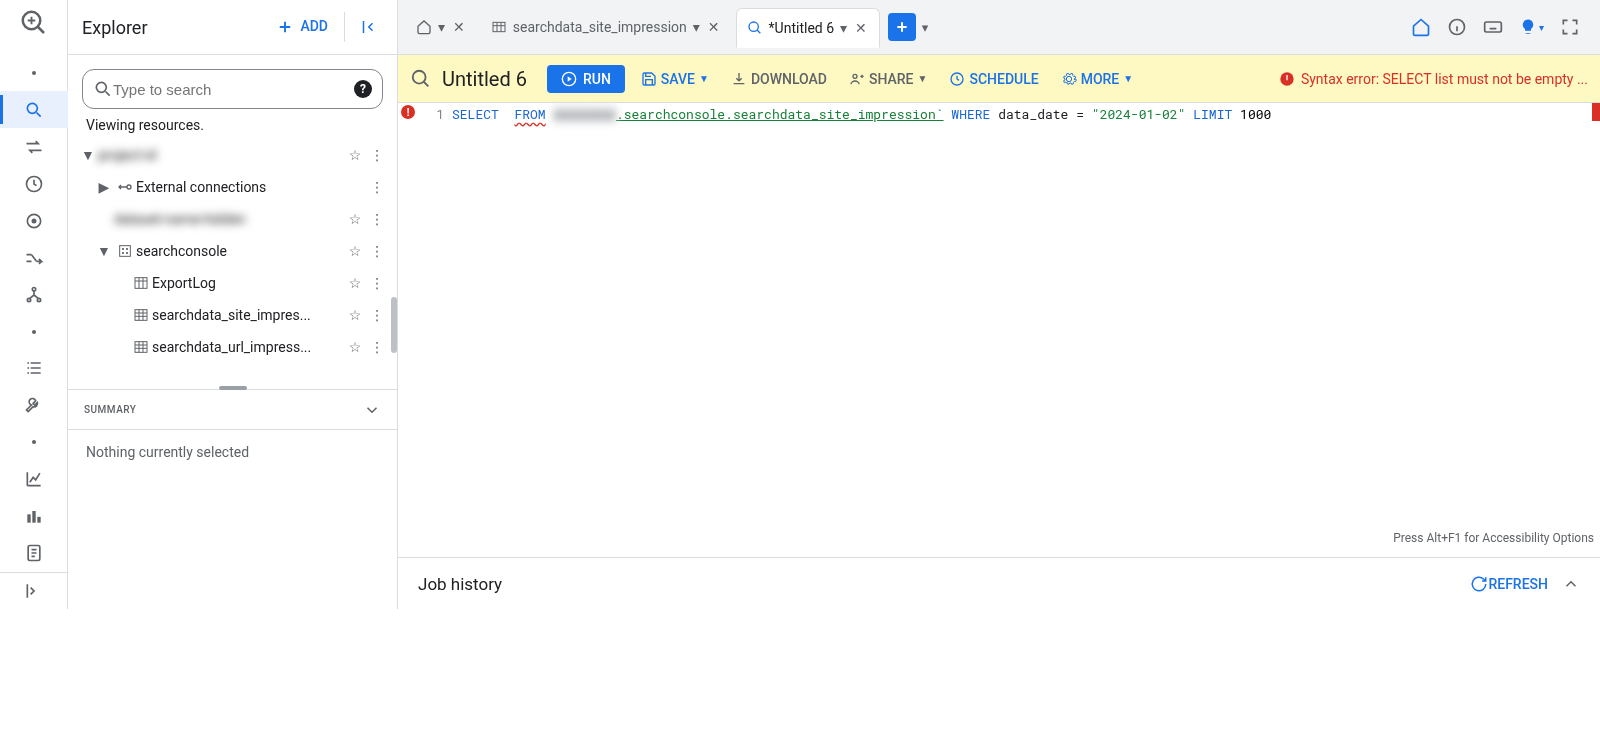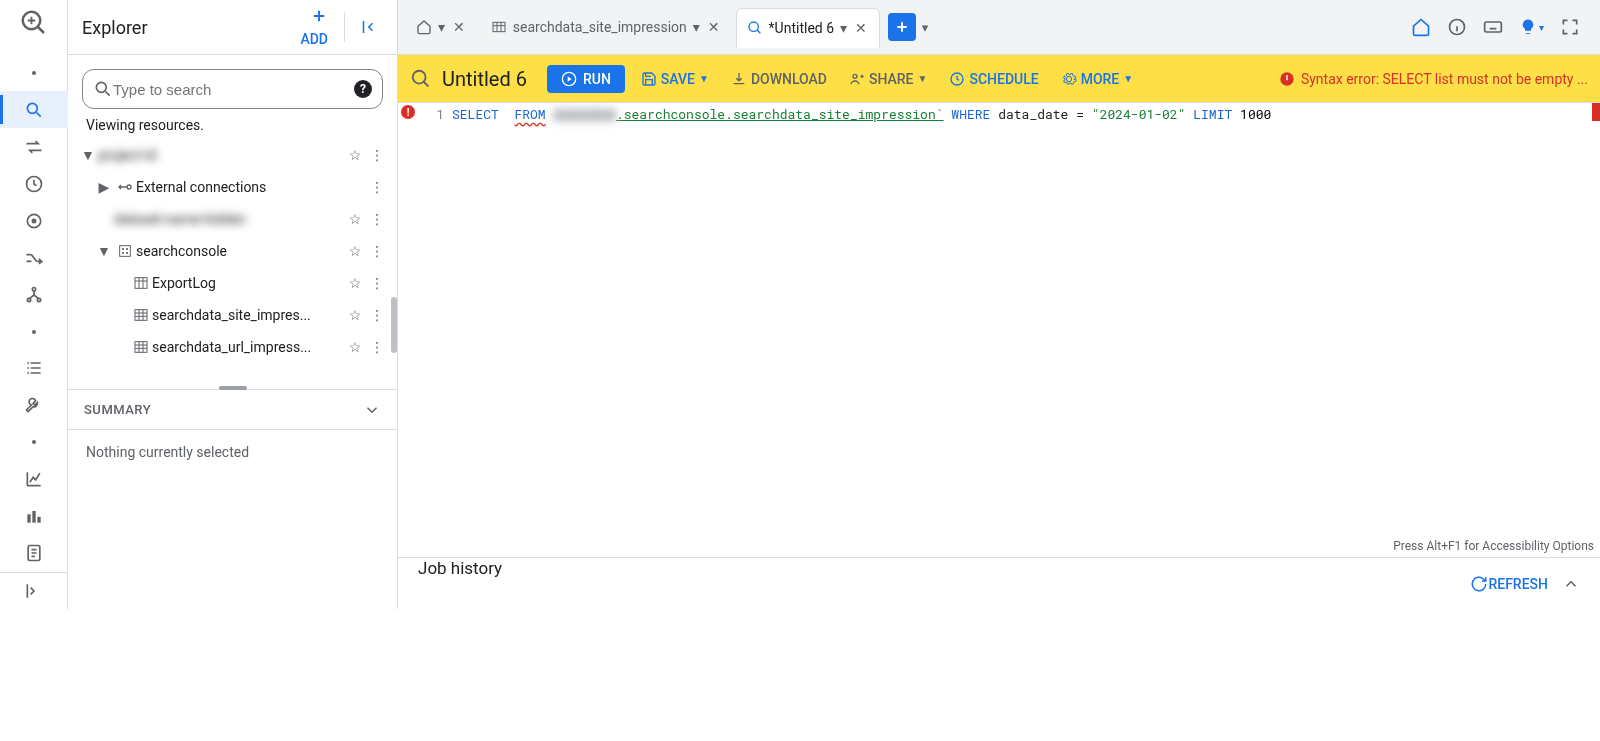--- a/index.html
+++ b/index.html
@@ -14,21 +14,21 @@
 .rail-item.active::before { content: ""; position: absolute; left: 0; top: 4px; bottom: 4px; width: 3px; background: #1a73e8; }
 .rail-item.active { background: #e8f0fe; }
 .rail-dot { width:4px;height:4px;border-radius:50%;background:#5f6368; }
 .rail-spacer { flex: 1; }
 .rail-expand { width: 68px; height: 44px; display: flex; align-items: center; justify-content: center; cursor: pointer; color: #5f6368; border-top:1px solid #dadce0; }
 
 
 .explorer { width: 330px; border-right: 1px solid #dadce0; display: flex; flex-direction: column; background:#fff; }
 .explorer-header { display: flex; align-items: center; height: 55px; padding: 0 14px; border-bottom: 1px solid #dadce0; }
 .explorer-title { font-size: 18px; font-weight: 400; flex: 1; }
-.add-btn { display: flex; align-items: flex-end; gap: 6px; color: #1a73e8; font-weight: 500; font-size: 14px; cursor: pointer; padding: 6px 8px; border-radius: 4px; flex-direction: column; }
+.add-btn { display: flex; align-items: flex-start; gap: 6px; color: #1a73e8; font-weight: 500; font-size: 14px; cursor: pointer; padding: 6px 8px; border-radius: 4px; }
 .collapse-btn { color: #1a73e8; cursor: pointer; padding: 6px; margin-left: 8px; border-left: 1px solid #dadce0; padding-left: 14px; }
 
 .search-wrap { padding: 14px 14px 8px; }
 .search-box { position: relative; border: 1px solid #80868b; border-radius: 12px; height: 40px; display: flex; align-items: center; padding: 0 10px; }
 .search-box input { border: none; outline: none; flex: 1; font-size: 15px; color: #5f6368; background: transparent; }
 .search-help { width: 18px; height: 18px; background: #202124; color: #fff; border-radius: 50%; display: flex; align-items: center; justify-content: center; font-size: 12px; font-weight: bold; }
 
 .viewing { padding: 0 18px 6px; font-size: 14px; color: #202124; }
 .starred-link { padding: 2px 18px 10px; color: #1a73e8; font-weight: 500; font-size: 13px; cursor: pointer; }
 
@@ -37,39 +37,39 @@
 .tree-row .caret { width: 20px; display: flex; justify-content: center; color: #5f6368; }
 .tree-row .ticon { width: 22px; display: flex; justify-content: center; color: #5f6368; }
 .tree-row .label { flex: 1; white-space: nowrap; overflow: hidden; text-overflow: ellipsis; }
 .tree-row .star { width: 24px; color: #5f6368; display:flex;justify-content:center; }
 .tree-row .menu { width: 20px; color: #5f6368; display:flex;justify-content:center; }
 .indent-1 { padding-left: 20px; }
 .indent-3 { padding-left: 56px; }
 .blur { filter: blur(4px); }
 .tree-scrollbar { position: absolute; right: 0; top: 158px; width: 6px; height: 56px; background: #bdc1c6; border-radius: 3px; }
 
-.summary-bar { height: 40px; border-top: 1px solid #dadce0; display: flex; align-items: center; justify-content: space-between; padding: 0 16px; font-size: 13px; font-weight: 500; color: #5f6368; letter-spacing: 0.5px; position: relative; }
+.summary-bar { height: 40px; border-top: 1px solid #dadce0; display: flex; align-items: center; justify-content: space-between; padding: 0 16px; font-size: 10px; font-weight: 500; color: #5f6368; letter-spacing: 0.5px; position: relative; }
 .drag-handle { position:absolute; top:-4px; left:50%; transform:translateX(-50%); width:28px; height:4px; background:#9aa0a6; border-radius:2px; }
 .summary-body { flex-shrink: 0; min-height: 180px; padding: 14px 18px; font-size: 14px; color: #5f6368; border-top:1px solid #dadce0; }
 
 
 .main { flex: 1; display: flex; flex-direction: column; background: #f1f3f4; min-width: 0; }
 
 .tabbar { display: flex; align-items: center; height: 55px; padding: 0 6px; border-bottom: 1px solid #dadce0; background: #f1f3f4; }
 .tab { display: flex; align-items: center; gap: 6px; height: 40px; padding: 0 10px; margin: 0 2px; font-size: 14px; color: #5f6368; cursor: pointer; border-radius: 6px 6px 0 0; }
 .tab.active { background: #fff; color: #202124; border: 1px solid #dadce0; border-bottom: 1px solid #fff; margin-bottom: -1px; }
 .tab.active .tab-icon { color: #1a73e8; }
 .tab .close { color: #5f6368; padding: 0 2px; }
 .tab .dd { color: #5f6368; }
 .tabbar-new { width:28px;height:28px;background:#1a73e8;border-radius:4px;display:flex;align-items:center;justify-content:center;color:#fff;cursor:pointer;margin-left:6px; }
 .tabbar-right { margin-left: auto; display: flex; align-items:center; gap: 16px; color:#5f6368; padding-right: 14px; }
 .tabbar-right .ic { cursor: pointer; }
 .tabbar-right .bulb { color:#1a73e8; display:flex;align-items:center;gap:2px; }
 
-.toolbar { display:flex; align-items:center; height:48px; background:#fde047; border-bottom:1px solid #dadce0; padding: 0 12px; gap: 10px; }
+.toolbar { display:flex; align-items:center; height:48px; background:#fef9c3; border-bottom:1px solid #dadce0; padding: 0 12px; gap: 10px; }
 .toolbar .qicon { color:#5f6368; }
 .toolbar .title { font-size: 20px; font-weight: 400; margin-right: 10px; }
 .run-btn { display:flex;align-items:center;gap:6px;background:#1a73e8;color:#fff;font-weight:500;font-size:14px;padding:6px 14px;border-radius:4px;cursor:pointer; }
 .tool-item { display:flex;align-items:center;gap:4px;font-size:14px;font-weight:500;cursor:pointer;padding:4px 6px; }
 .tool-blue { color:#1a73e8; }
 .tool-grey { color:#5f6368;text-align:center; }
 .tool-dd { font-size:10px; }
 .toolbar .error { margin-left:auto; display:flex;align-items:center;gap:6px;color:#d93025;font-size:14px; }
 
 .editor-wrap { flex:1; display:flex; background:#fff; position:relative; min-height:0; }
@@ -77,23 +77,23 @@
 .err-dot { width:14px;height:14px;background:#d93025;border-radius:50%;color:#fff;font-size:10px;display:flex;align-items:center;justify-content:center;font-weight:bold; }
 .gutter-num { width:34px; text-align:right; color:#80868b; font-family:'Roboto Mono',monospace; font-size:13px; padding-top:2px; padding-right:8px; }
 .code { flex:1; font-family:'Roboto Mono',monospace; font-size:13px; padding-top:2px; white-space:pre; overflow:hidden; }
 .code .kw { color:#1967d2; }
 .code .kw-err { color:#1967d2; text-decoration: underline wavy #d93025; text-underline-offset: 3px; }
 .code .str { color:#188038; }
 .code .tbl { color:#188038; text-decoration: underline; }
 .code .num { color:#000000; }
 .code .blur2 { filter: blur(4px); background:#e8eaed; }
 .editor-marker { position:absolute; right:0; top:0; width:8px; height:18px; background:#d93025; }
-.a11y { position:absolute; right:6px; bottom:4px; font-size:12px; color:#5f6368; }
-
-.jobhist { height:52px; background:#fff; border-top:1px solid #dadce0; display:flex;padding:0 20px; }
+.a11y { position:absolute; right:6px; bottom:12px; font-size:12px; color:#5f6368; }
+
+.jobhist { height:52px; background:#fff; border-top:1px solid #dadce0; display:flex;align-items:center;padding:0 20px; }
 .jobhist .jtitle { font-size:17px; }
 .jobhist .right { margin-left:auto; display:flex;align-items:center;gap:14px; }
 .refresh-btn { display:flex;align-items:center;gap:0;color:#1a73e8;font-weight:500;font-size:14px;cursor:pointer; }
 
 svg { display:block; }
 </style>
 </head>
 <body>
 
 <div class="app">

